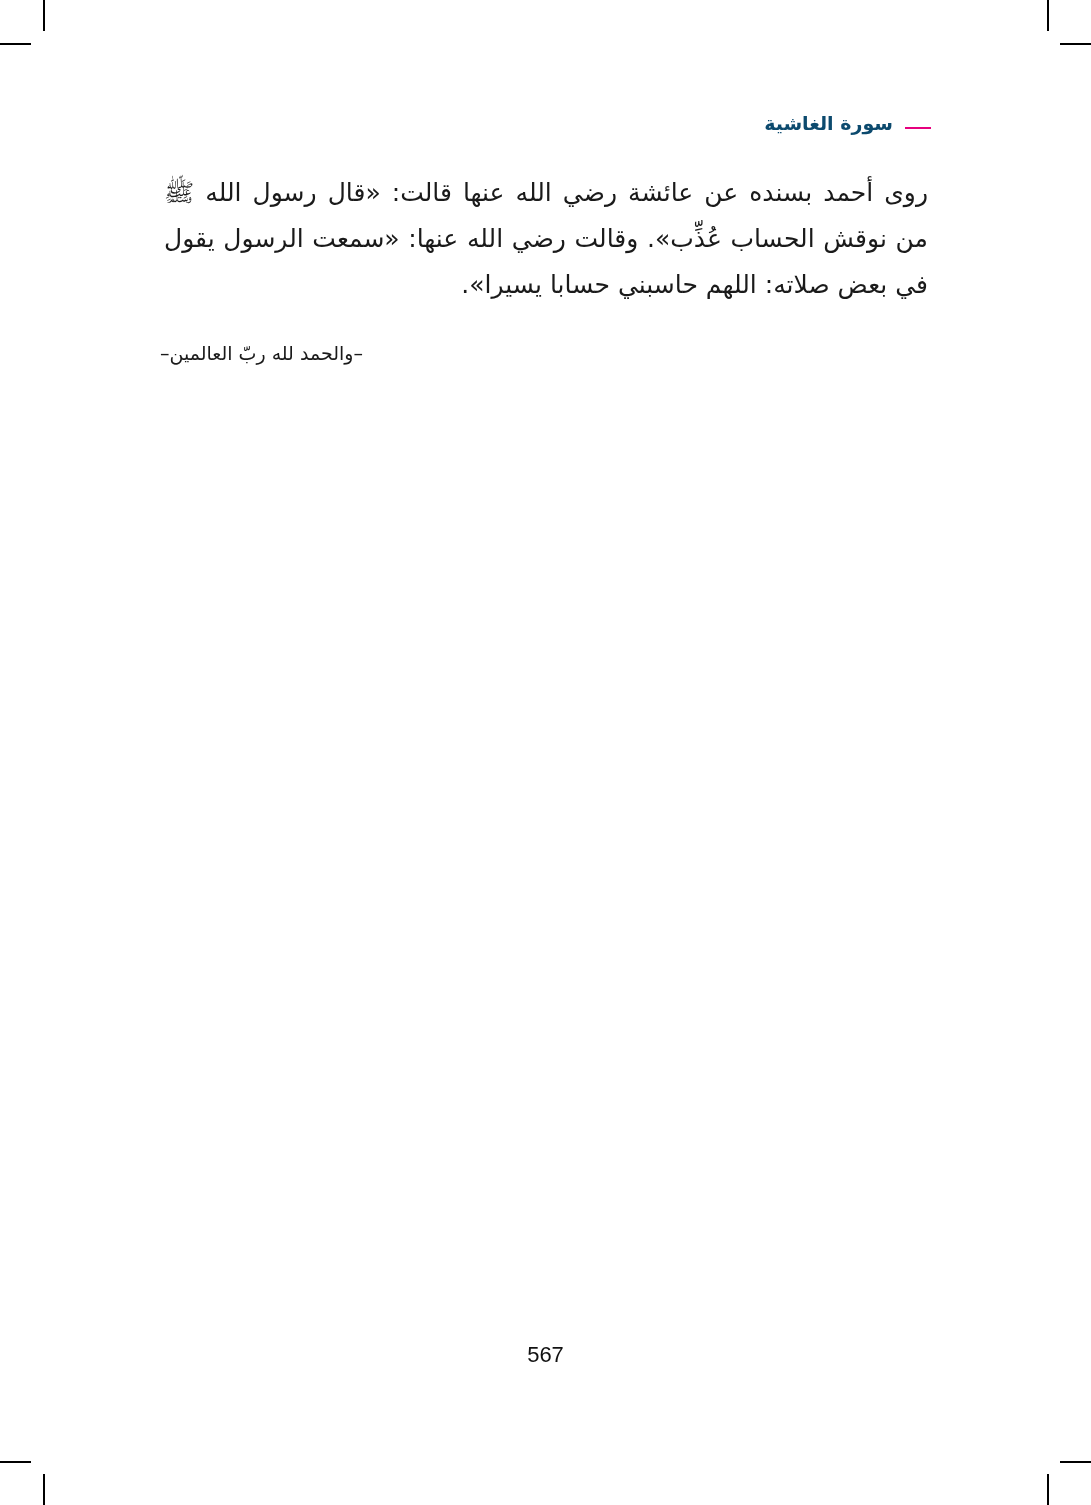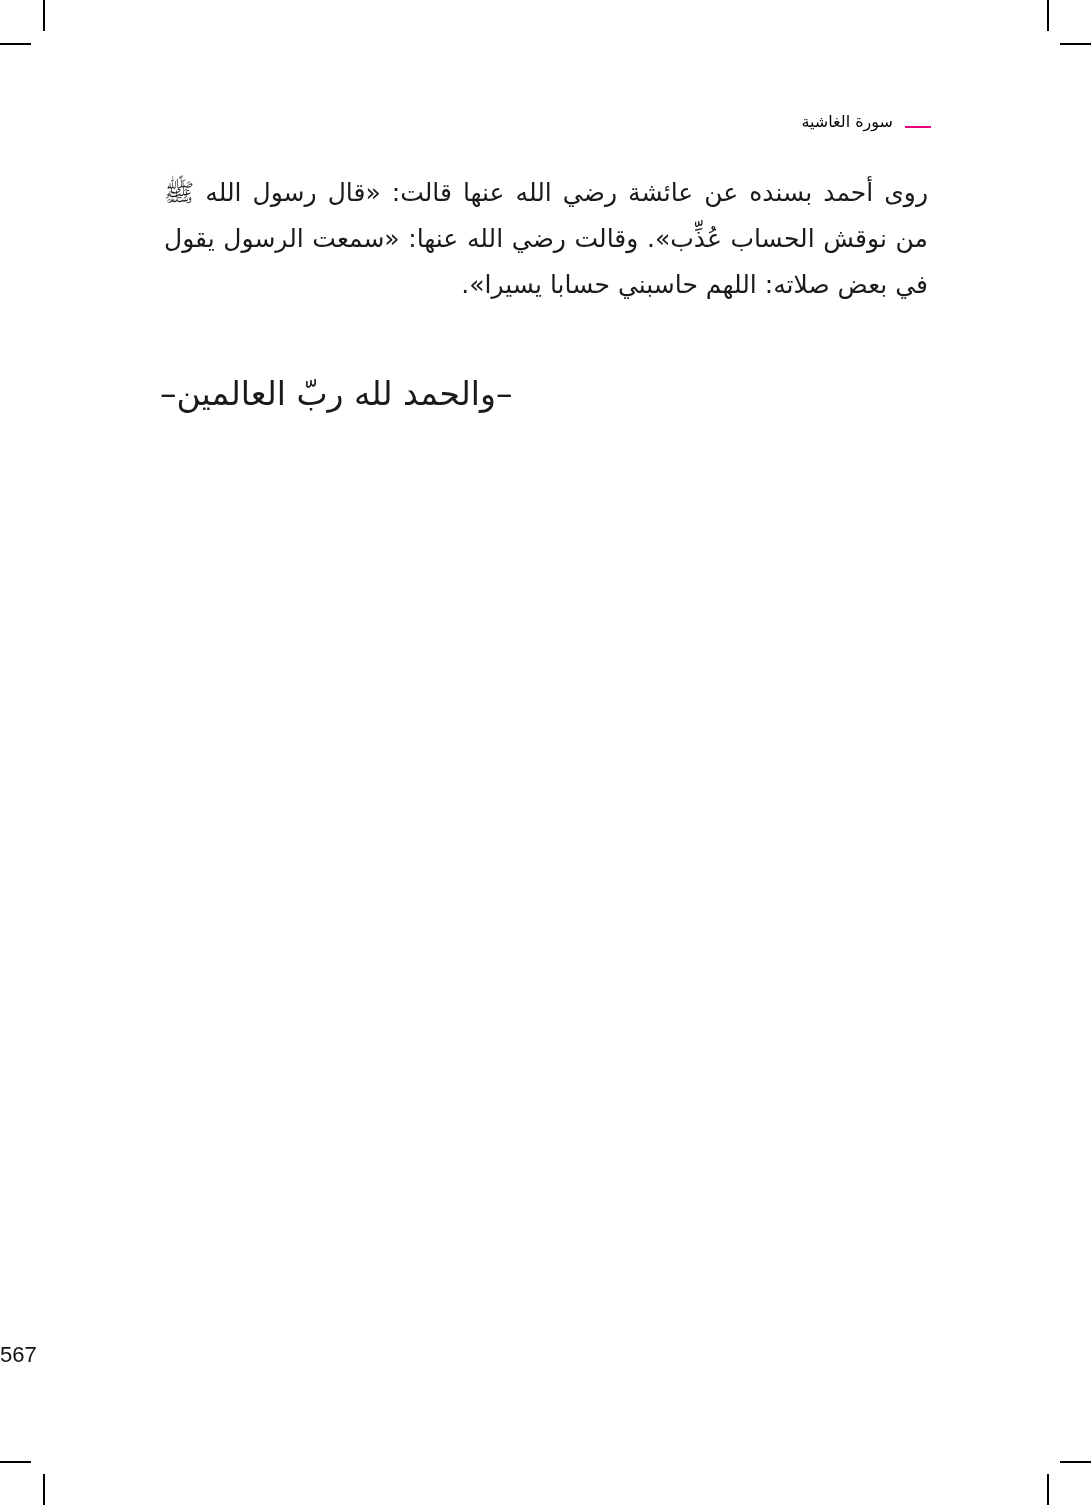--- a/index.html
+++ b/index.html
@@ -8,33 +8,33 @@
       font-family: "DejaVu Sans", sans-serif; color: #1a1a1a;
     }
     .crop { position: absolute; background: #000; }
     .crop.v { width: 1.5px; height: 31px; }
     .crop.h { height: 1.5px; width: 31px; }
     .running-header {
       position: absolute; top: 112px; right: 160px;
       display: flex; align-items: center; direction: rtl; gap: 12px;
     }
     .header-rule { width: 26px; height: 2px; background: #e6007e; margin-top: 10px; }
-    .header-title { color: #000000; font-size: 16px; font-weight: normal; }
+    .header-title { color: #0c4a6e; font-size: 19px; font-weight: bold; }
     .body-text {
       position: absolute; top: 166px; left: 160px; width: 772px;
       direction: rtl; text-align: justify; text-align-last: right;
       font-size: 25px; line-height: 46px;
     }
     .body-text p { margin: 4px; }
     .closing {
       position: absolute; top: 342px; left: 160px;
-      direction: rtl; font-size: 33px; margin-top: 32px;
+      direction: rtl; font-size: 19px;
     }
     .page-number {
-      position: absolute; top: 1342px; left: 0; width: 1091px; text-align: left;
+      position: absolute; top: 1342px; left: 0; width: 1091px; text-align: center;
       font-family: "Liberation Sans", sans-serif; font-size: 22px; color: #111;
     }
   </style>
 </head>
 <body>
 
 <div class="crop v" style="left:43px; top:0;"></div>
 <div class="crop h" style="left:0; top:43px;"></div>
 <div class="crop v" style="left:1047px; top:0;"></div>
 <div class="crop h" style="left:1060px; top:43px;"></div>

